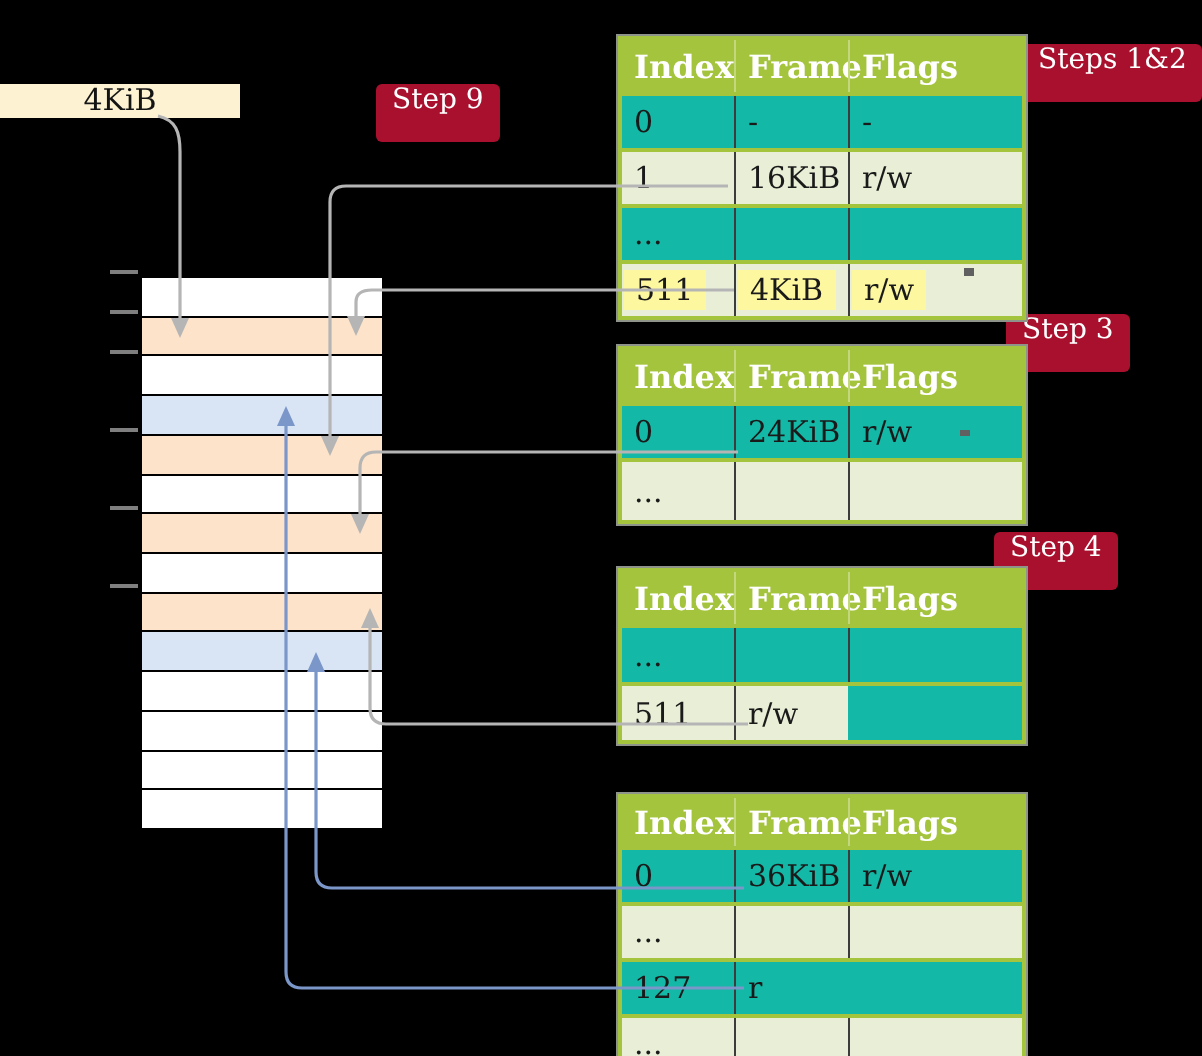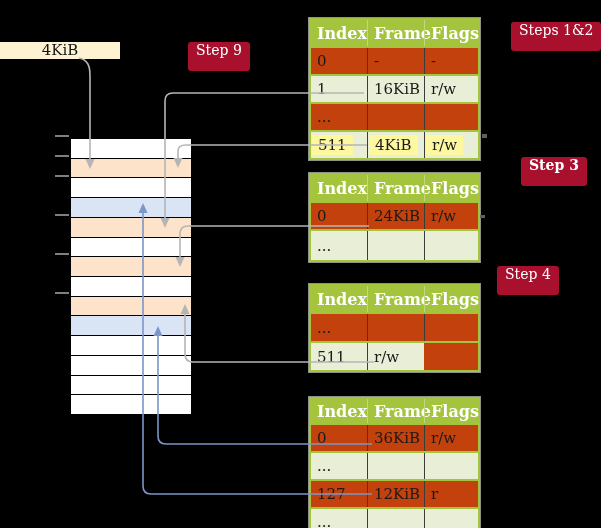--- a/index.html
+++ b/index.html
@@ -8,35 +8,35 @@
 
   
   .pagesize-box{position:absolute;left:0;top:42px;width:120px;height:17px;
     background:var(--cream,#fdf3d2);color:#141414;font-size:15px;line-height:17px;text-align:center;}
 
   
   .badge{position:absolute;background:var(--badge-red,#a8102e);color:#fff;font-size:14px;
     height:29px;line-height:17px;padding:0 8px;border-radius:3px;white-space:nowrap;}
   .badge-step0{left:188px;top:42px;}
   .badge-steps12{left:511px;top:22px;}
-  .badge-step3{left:521px;top:157px;font-weight:bold;}
+  .badge-step3{left:503px;top:157px;}
   .badge-step4{left:497px;top:266px;}
 
   
   .memcol{position:absolute;left:70px;top:138px;width:120px;height:275px;
     border:1px solid #000;display:flex;flex-direction:column;background:#fff;}
   .mrow{flex:1 1 0;border-bottom:1px solid #000;}
   .mrow:last-child{border-bottom:none;}
   .mrow-free{background:var(--frame-free,#fff);}
   .mrow-page-table{background:var(--frame-page-table,#fde3c9);}
   .mrow-data-page{background:var(--frame-data-page,#d9e5f5);}
 
   
-  .ptable{position:absolute;left:309px;width:171px;box-sizing:border-box;
-    border:2px solid var(--header-green,#a5c43e);outline:1px solid #8f948a;background:#c2410c;}
+  .ptable{position:absolute;left:309px;width:204px;box-sizing:border-box;
+    border:2px solid var(--header-green,#a5c43e);outline:1px solid #8f948a;background:#14b8a6;}
   .thead{display:grid;grid-template-columns:56px 57px 1fr;background:var(--header-green,#a5c43e);}
   .th{color:#fff;font-weight:bold;font-size:16px;padding-left:6px;display:flex;align-items:center;}
   .th + .th{border-left:1px solid #c3d77d;}
   .trow{display:grid;grid-template-columns:56px 57px 1fr;border-top:2px solid var(--header-green,#a5c43e);}
   .td{font-size:15px;color:#1a1a1a;padding-left:6px;display:flex;align-items:center;}
   .td + .td{border-left:1px solid #3c3c3c;}
   .shaded .td{background:var(--row-green,#e9efd6);}
   .hl{background:var(--hl-yellow,#fdf7a0);padding:1px 6px;margin-left:-5px;}
 
   .t1{top:18px;}  .t1 .thead{height:26px;} .t1 .trow{height:26px;}
@@ -162,21 +162,20 @@
       <div class="td">36KiB</div>
       <div class="td">r/w</div>
     </div>
     <div class="trow shaded">
       <div class="td">...</div>
       <div class="td"></div>
       <div class="td"></div>
     </div>
     <div class="trow">
       <div class="td">127</div>
-      <div class="td">12KiB</div>
       <div class="td">r</div>
     </div>
     <div class="trow shaded">
       <div class="td">...</div>
       <div class="td"></div>
       <div class="td"></div>
     </div>
   </div>
 
   <svg class="overlay" viewBox="0 0 601 528">

